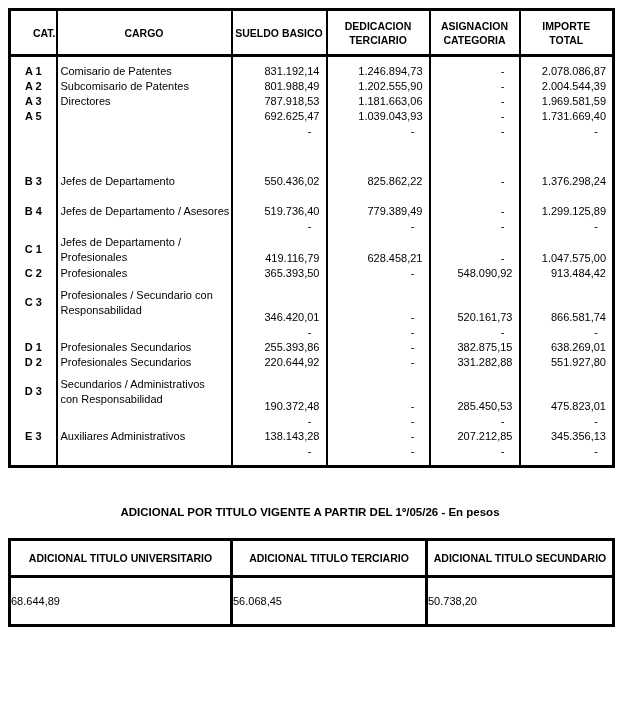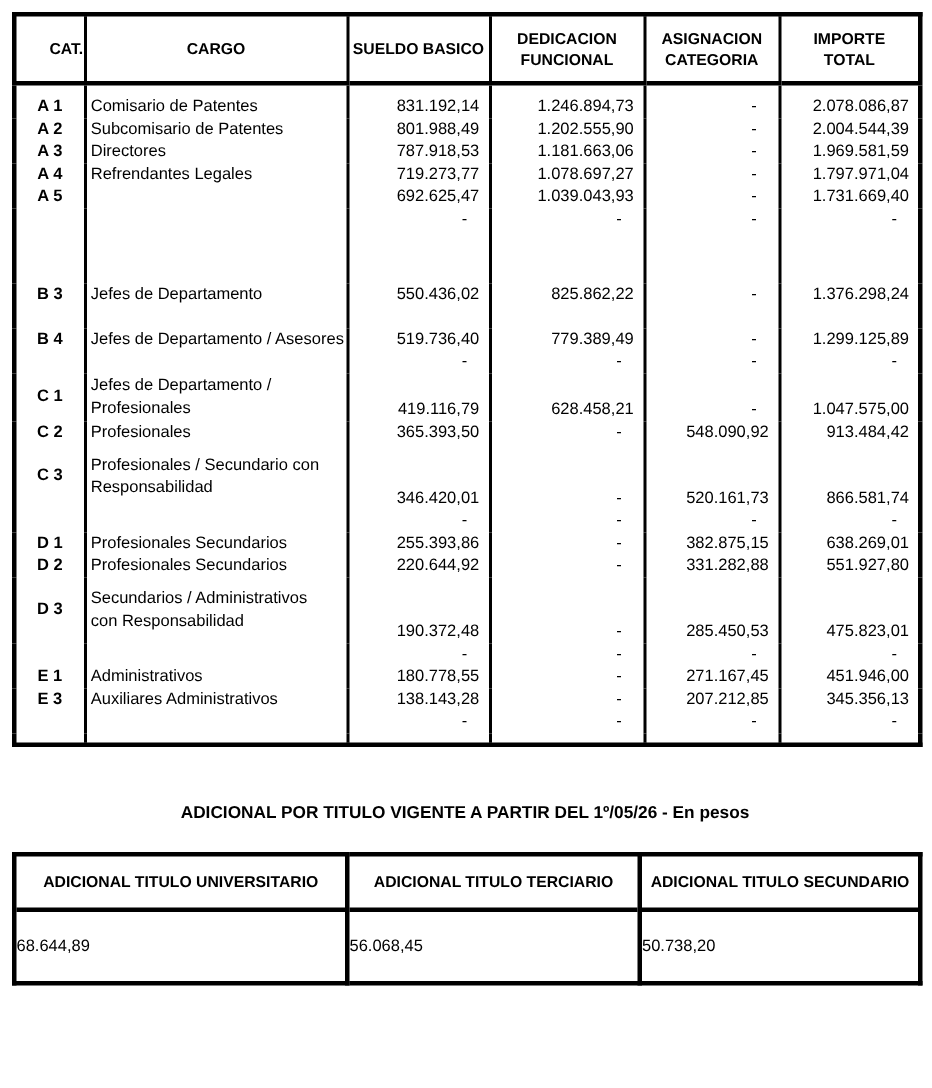--- a/index.html
+++ b/index.html
@@ -114,21 +114,21 @@
       <col style="width:103px">
       <col style="width:90px">
       <col style="width:94px">
     </colgroup>
     <thead>
       <tr>
         <th class="cat-h">CAT.</th>
         <th>CARGO</th>
         <th>SUELDO BASICO</th>
         <th>DEDICACION
-FUNCIONAL</th>
+TERCIARIO</th>
         <th>ASIGNACION
 CATEGORIA</th>
         <th>IMPORTE
 TOTAL</th>
       </tr>
     </thead>
     <tbody id="salary-body">
         <tr class="row-gap-sm">
           <td class="cat"></td>
           <td class="cargo"></td>
@@ -155,28 +155,20 @@
         </tr>
         <tr class="row-data">
           <td class="cat">A 3</td>
           <td class="cargo">Directores</td>
           <td class="num">787.918,53</td>
           <td class="num">1.181.663,06</td>
           <td class="num dash">-</td>
           <td class="num">1.969.581,59</td>
         </tr>
         <tr class="row-data">
-          <td class="cat">A 4</td>
-          <td class="cargo">Refrendantes Legales</td>
-          <td class="num">719.273,77</td>
-          <td class="num">1.078.697,27</td>
-          <td class="num dash">-</td>
-          <td class="num">1.797.971,04</td>
-        </tr>
-        <tr class="row-data">
           <td class="cat">A 5</td>
           <td class="cargo"></td>
           <td class="num">692.625,47</td>
           <td class="num">1.039.043,93</td>
           <td class="num dash">-</td>
           <td class="num">1.731.669,40</td>
         </tr>
         <tr class="row-dash">
           <td class="cat"></td>
           <td class="cargo"></td>
@@ -292,28 +284,20 @@
           <td class="num">285.450,53</td>
           <td class="num">475.823,01</td>
         </tr>
         <tr class="row-dash">
           <td class="cat"></td>
           <td class="cargo"></td>
           <td class="num dash">-</td>
           <td class="num dash">-</td>
           <td class="num dash">-</td>
           <td class="num dash">-</td>
-        </tr>
-        <tr class="row-data">
-          <td class="cat">E 1</td>
-          <td class="cargo">Administrativos</td>
-          <td class="num">180.778,55</td>
-          <td class="num dash">-</td>
-          <td class="num">271.167,45</td>
-          <td class="num">451.946,00</td>
         </tr>
         <tr class="row-data">
           <td class="cat">E 3</td>
           <td class="cargo">Auxiliares Administrativos</td>
           <td class="num">138.143,28</td>
           <td class="num dash">-</td>
           <td class="num">207.212,85</td>
           <td class="num">345.356,13</td>
         </tr>
         <tr class="row-dash">

